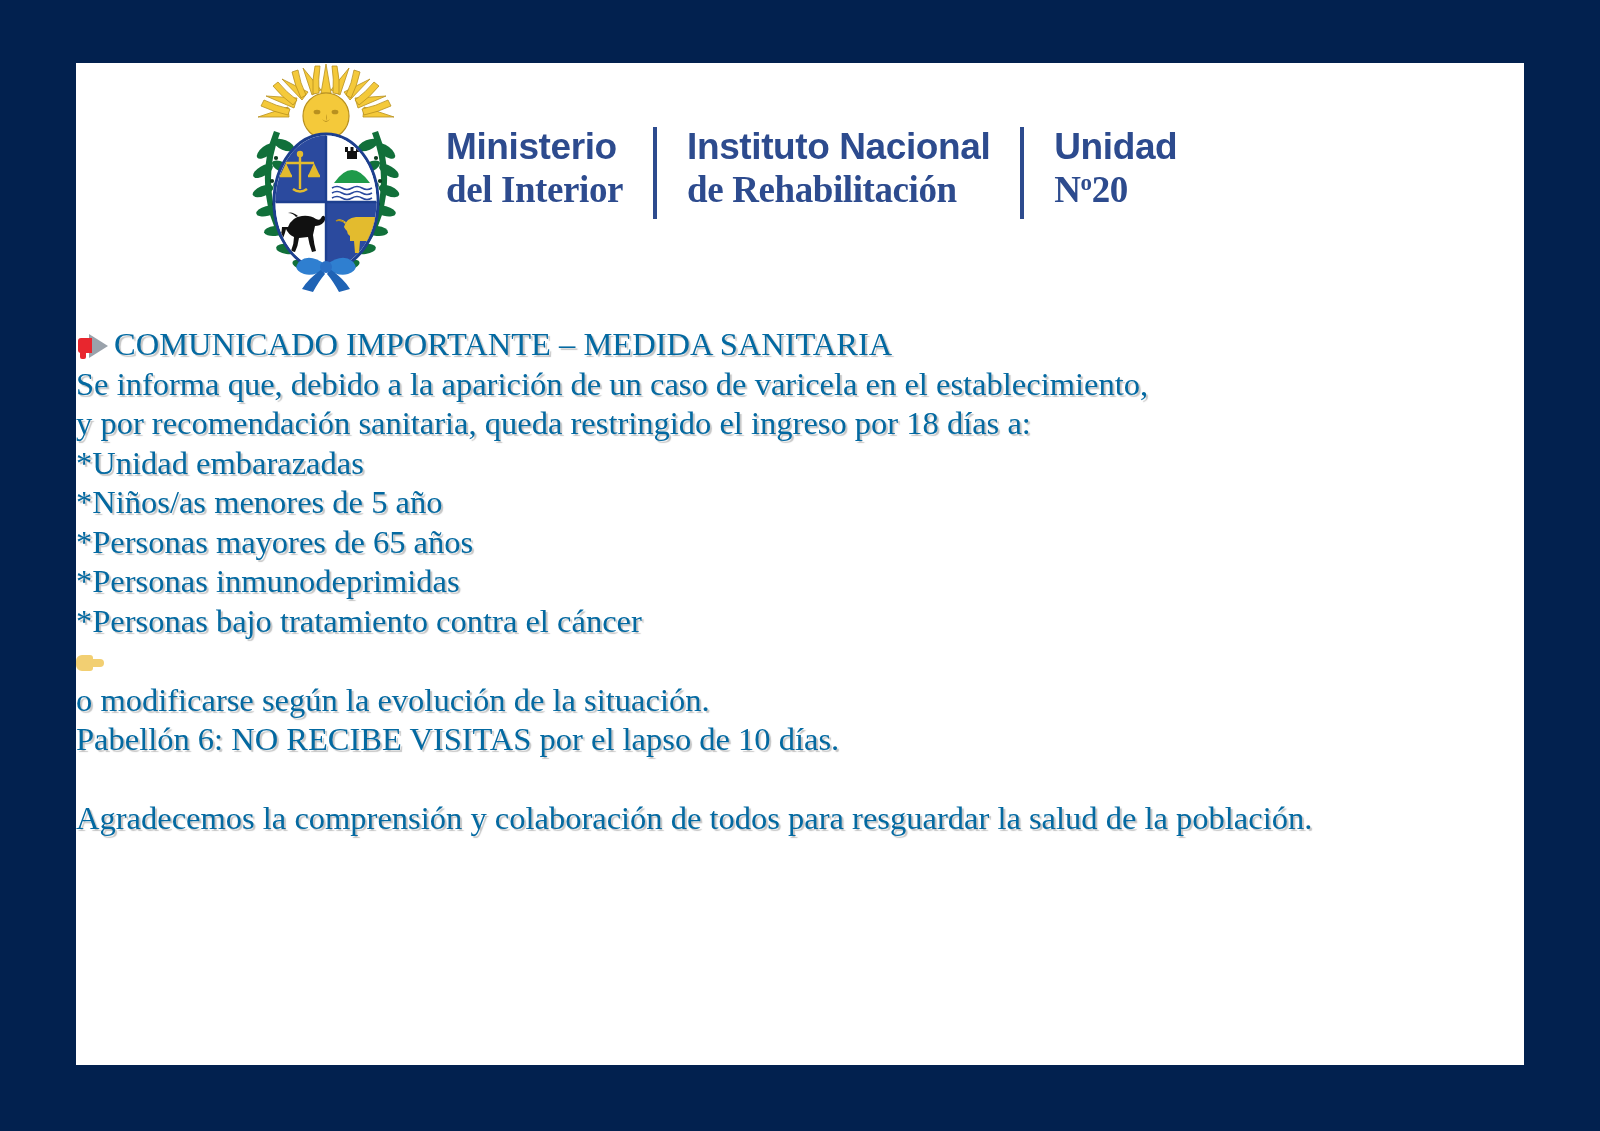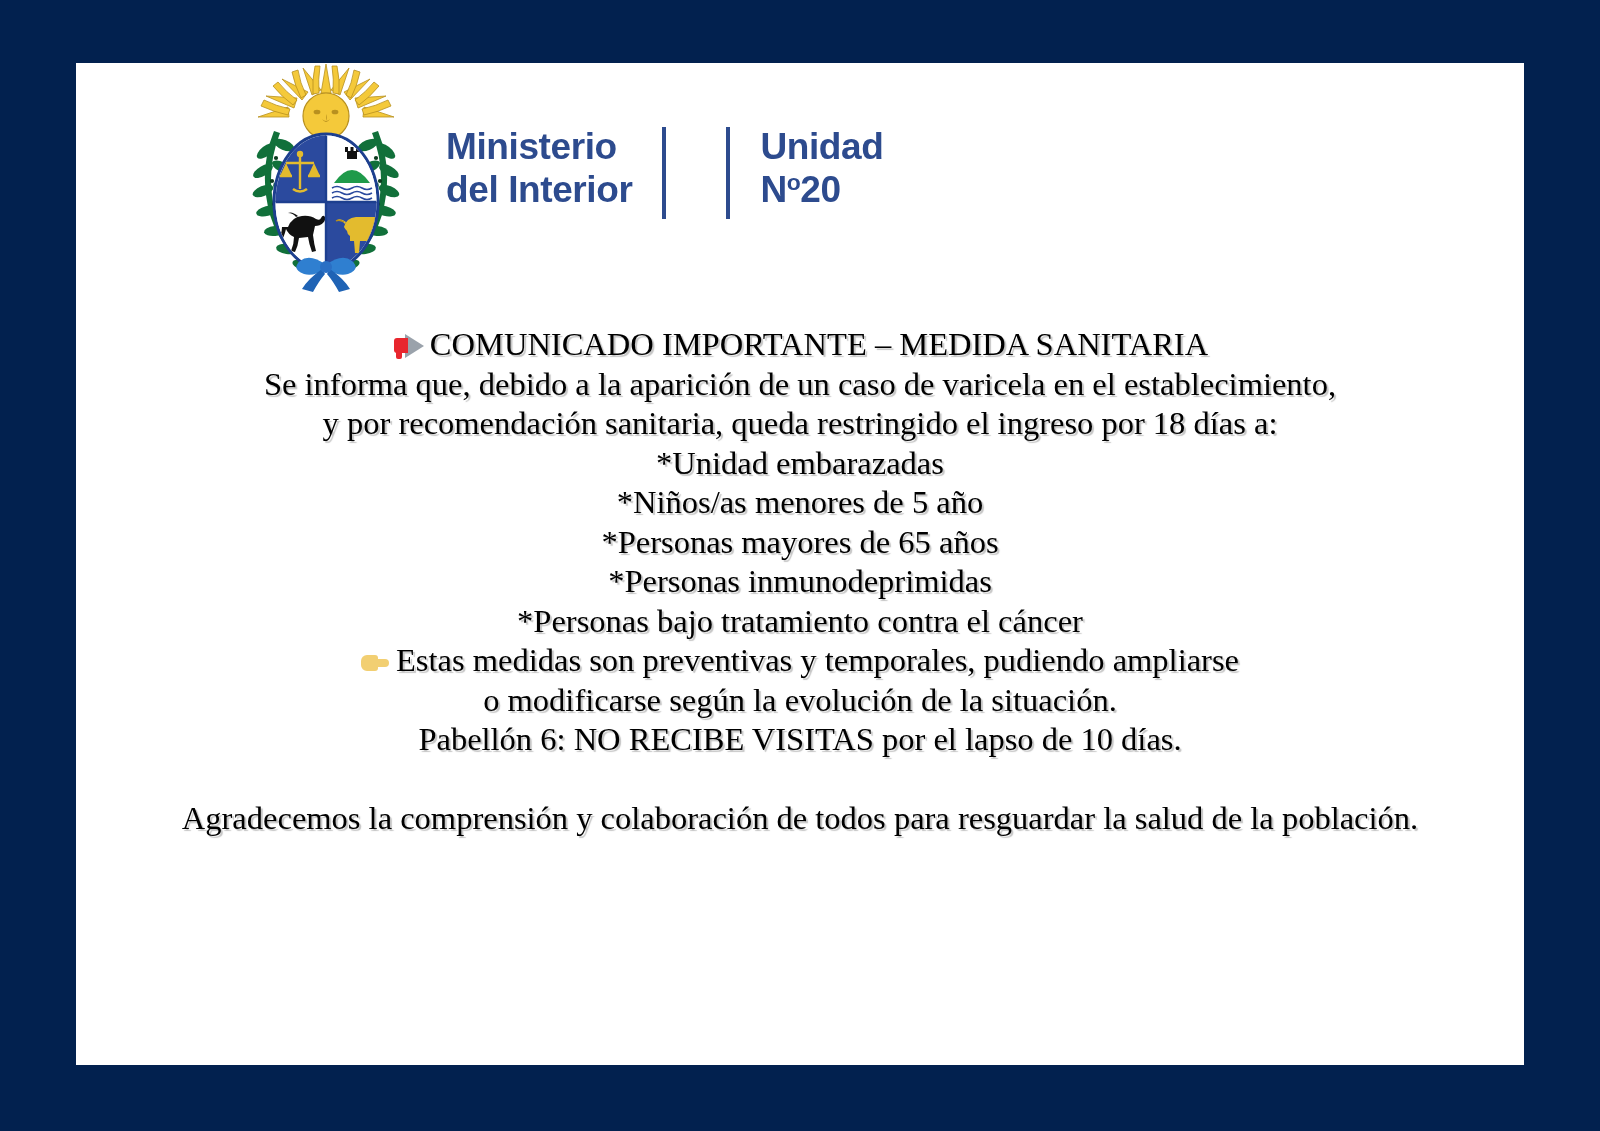--- a/index.html
+++ b/index.html
@@ -53,42 +53,41 @@
   }
   .brand-block {
     font-family: "Liberation Sans", "DejaVu Sans", sans-serif;
     font-weight: 700;
     font-size: 37px;
     line-height: 1.17;
     letter-spacing: -0.4px;
     color: #2d4b8e;
     white-space: nowrap;
   }
-  .brand-block .l2 { display: block; }
+  .brand-block .l2 { display: block; font-family: Liberation Serif, serif; }
   .brand-rule {
     width: 4px;
     height: 92px;
     background: #2d4b8e;
     margin: 2px 30px 0 30px;
     flex: 0 0 auto;
   }
   .brand-block sup {
     font-size: 0.62em;
     vertical-align: 0.52em;
     line-height: 0;
   }
 
   
   .body-copy {
     position: absolute;
     left: 0;
     top: 262px;
     width: 100%;
-    text-align: center;
-    color: #000000;
+    color: #0369a1;
     font-size: 32.5px;
     line-height: 39.5px;
     font-family: "Liberation Serif", "DejaVu Serif", serif;
     text-shadow: 2px 2px 1px rgba(150,150,150,0.55);
     font-stretch: condensed;
   }
   .body-copy .line {
     display: block;
     white-space: nowrap;
   }
@@ -312,20 +311,24 @@
         <circle cx="90" cy="208" r="6" fill="#2a6fc4"></circle>
       </g>
     </svg>
 
     <div class="brand">
       <div class="brand-block">
         <span>Ministerio</span>
         <span class="l2">del Interior</span>
       </div>
       <div class="brand-rule"></div>
+      <div class="brand-block">
+        <span>Instituto Nacional</span>
+        <span class="l2">de Rehabilitación</span>
+      </div>
       <div class="brand-rule"></div>
       <div class="brand-block">
         <span>Unidad</span>
         <span class="l2"><span>N</span><sup>o</sup><span>20</span></span>
       </div>
     </div>
   </div>
 
   <div class="body-copy">
 
@@ -340,21 +343,21 @@
 
     <span class="line">*Unidad embarazadas</span>
     <span class="line">*Niños/as menores de 5 año</span>
     <span class="line">*Personas mayores de 65 años</span>
     <span class="line">*Personas inmunodeprimidas</span>
     <span class="line">*Personas bajo tratamiento contra el cáncer</span>
 
     <span class="line">
       <span class="icon-point-right">
         <span class="palm"></span><span class="finger"></span>
-      </span><span>Estas medidas son preventivas y temporales, pudiendo ampliarse</span>
+      </span>
     </span>
     <span class="line">o modificarse según la evolución de la situación.</span>
     <span class="line">Pabellón 6: NO RECIBE VISITAS por el lapso de 10 días.</span>
 
     <span class="line spacer"></span>
 
     <span class="line">Agradecemos la comprensión y colaboración de todos para resguardar la salud de la población.</span>
   </div>
 
 </div>

